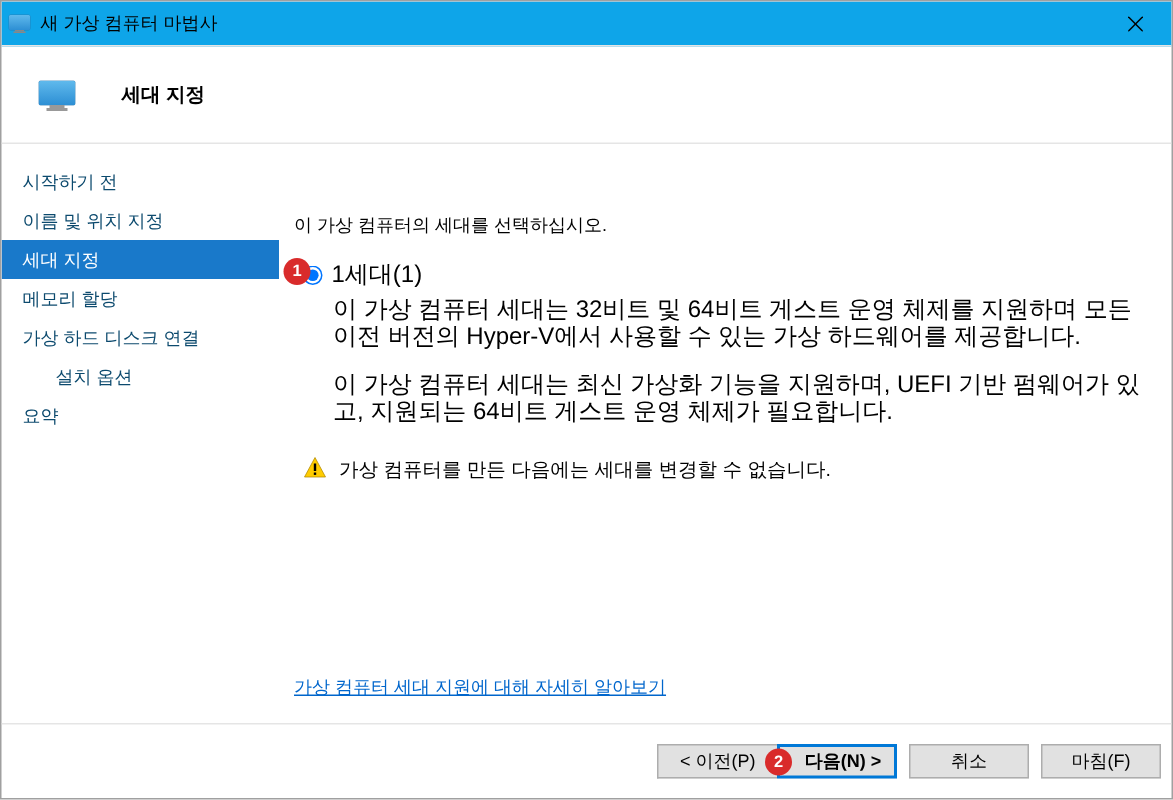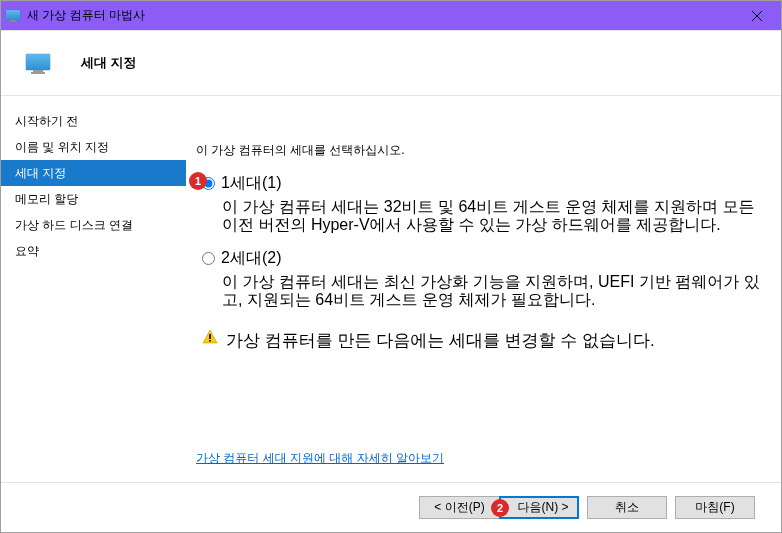--- a/index.html
+++ b/index.html
@@ -15,21 +15,21 @@
       border: 1px solid #a0a0a0;
       display: flex;
       flex-direction: column;
       font-size: 12px;
     }
     .titlebar {
       height: 30px;
       display: flex;
       align-items: center;
       padding: 0 4px;
-      background: #8b5cf6;
+      background: #0ea5e9;
       border-bottom: 1px solid #e5e5e5;
     }
     .titlebar-icon {
       width: 16px;
       height: 16px;
       margin-right: 6px;
     }
     .titlebar-title {
       flex: 1;
       font-size: 12px;
@@ -64,21 +64,21 @@
       display: flex;
       overflow: hidden;
     }
     .sidebar {
       width: 185px;
       padding: 12px 0;
     }
     .sidebar-item {
       padding: 4px 14px;
       font-size: 12px;
-      color: #000000;
+      color: #0c4a6e;
       line-height: 18px;
     }
     .sidebar-item.active {
       background: #1979ca;
       color: #ffffff;
     }
     .sidebar-item.sub {
       padding-left: 36px;
     }
     .content {
@@ -123,38 +123,38 @@
       margin-top: 6px;
       margin-left: 6px;
     }
     .warn-icon {
       width: 16px;
       height: 16px;
       flex-shrink: 0;
       margin-right: 8px;
     }
     .warn-text {
-      font-size: 17px;
+      font-size: 13px;
     }
     .link {
       color: #0066cc;
       text-decoration: underline;
       font-size: 12px;
       cursor: pointer;
       position: absolute;
       bottom: 15px;
       left: 10px;
     }
     .footer {
       height: 50px;
       border-top: 1px solid #e5e5e5;
       display: flex;
       justify-content: flex-end;
       align-items: center;
-      padding-right: 26px;
+      padding-right: 7px;
       gap: 8px;
       position: relative;
     }
     .btn {
       min-width: 80px;
       height: 23px;
       background: #e1e1e1;
       border: 1px solid #adadad;
       font-size: 12px;
       display: flex;
@@ -229,38 +229,35 @@
   <span class="header-title">세대 지정</span>
 </div>
 
 <div class="body">
   <div class="sidebar">
     <div class="sidebar-item">시작하기 전</div>
     <div class="sidebar-item">이름 및 위치 지정</div>
     <div class="sidebar-item active">세대 지정</div>
     <div class="sidebar-item">메모리 할당</div>
     <div class="sidebar-item">가상 하드 디스크 연결</div>
+    <div class="sidebar-item sub">설치 옵션</div>
     <div class="sidebar-item">요약</div>
   </div>
 
   <div class="content">
     <div class="instruction">이 가상 컴퓨터의 세대를 선택하십시오.</div>
 
     <div class="radio-group">
       <div class="radio-row">
         <div class="annot" style="left:-13px; top:-1px;">1</div>
         <input type="radio" name="gen" checked="" style="">
         <span class="radio-label">1세대(1)</span>
       </div>
       <div class="radio-desc">이 가상 컴퓨터 세대는 32비트 및 64비트 게스트 운영 체제를 지원하며 모든 이전 버전의 Hyper-V에서 사용할 수 있는 가상 하드웨어를 제공합니다.</div>
 
-      <div class="radio-row">
-        <input type="radio" name="gen" style="">
-        <span class="radio-label">2세대(2)</span>
-      </div>
       <div class="radio-desc">이 가상 컴퓨터 세대는 최신 가상화 기능을 지원하며, UEFI 기반 펌웨어가 있고, 지원되는 64비트 게스트 운영 체제가 필요합니다.</div>
     </div>
 
     <div class="warn-row">
       <svg class="warn-icon" viewBox="0 0 16 16">
         <path d="M8 1 L15 14 L1 14 Z" fill="#ffcc00" stroke="#b08800" stroke-width="0.5"></path>
         <rect x="7.2" y="5" width="1.6" height="5" fill="#000"></rect>
         <rect x="7.2" y="11" width="1.6" height="1.6" fill="#000"></rect>
       </svg>
       <span class="warn-text">가상 컴퓨터를 만든 다음에는 세대를 변경할 수 없습니다.</span>
@@ -268,18 +265,18 @@
 
     <a class="link">가상 컴퓨터 세대 지원에 대해 자세히 알아보기</a>
   </div>
 </div>
 
 <div class="footer">
   <div class="btn-pair">
     <div class="btn">&lt; 이전(P)</div>
     <div class="btn primary">
       <div class="annot" style="left:-10px; top:1px;">2</div>
-      <span style="margin-left:8px;">다음(N) &gt;</span>
+      <span style="margin-left:8px;font-weight:bold;">다음(N) &gt;</span>
     </div>
   </div>
   <div class="btn">취소</div>
   <div class="btn">마침(F)</div>
 </div>
 
 </body></html>

